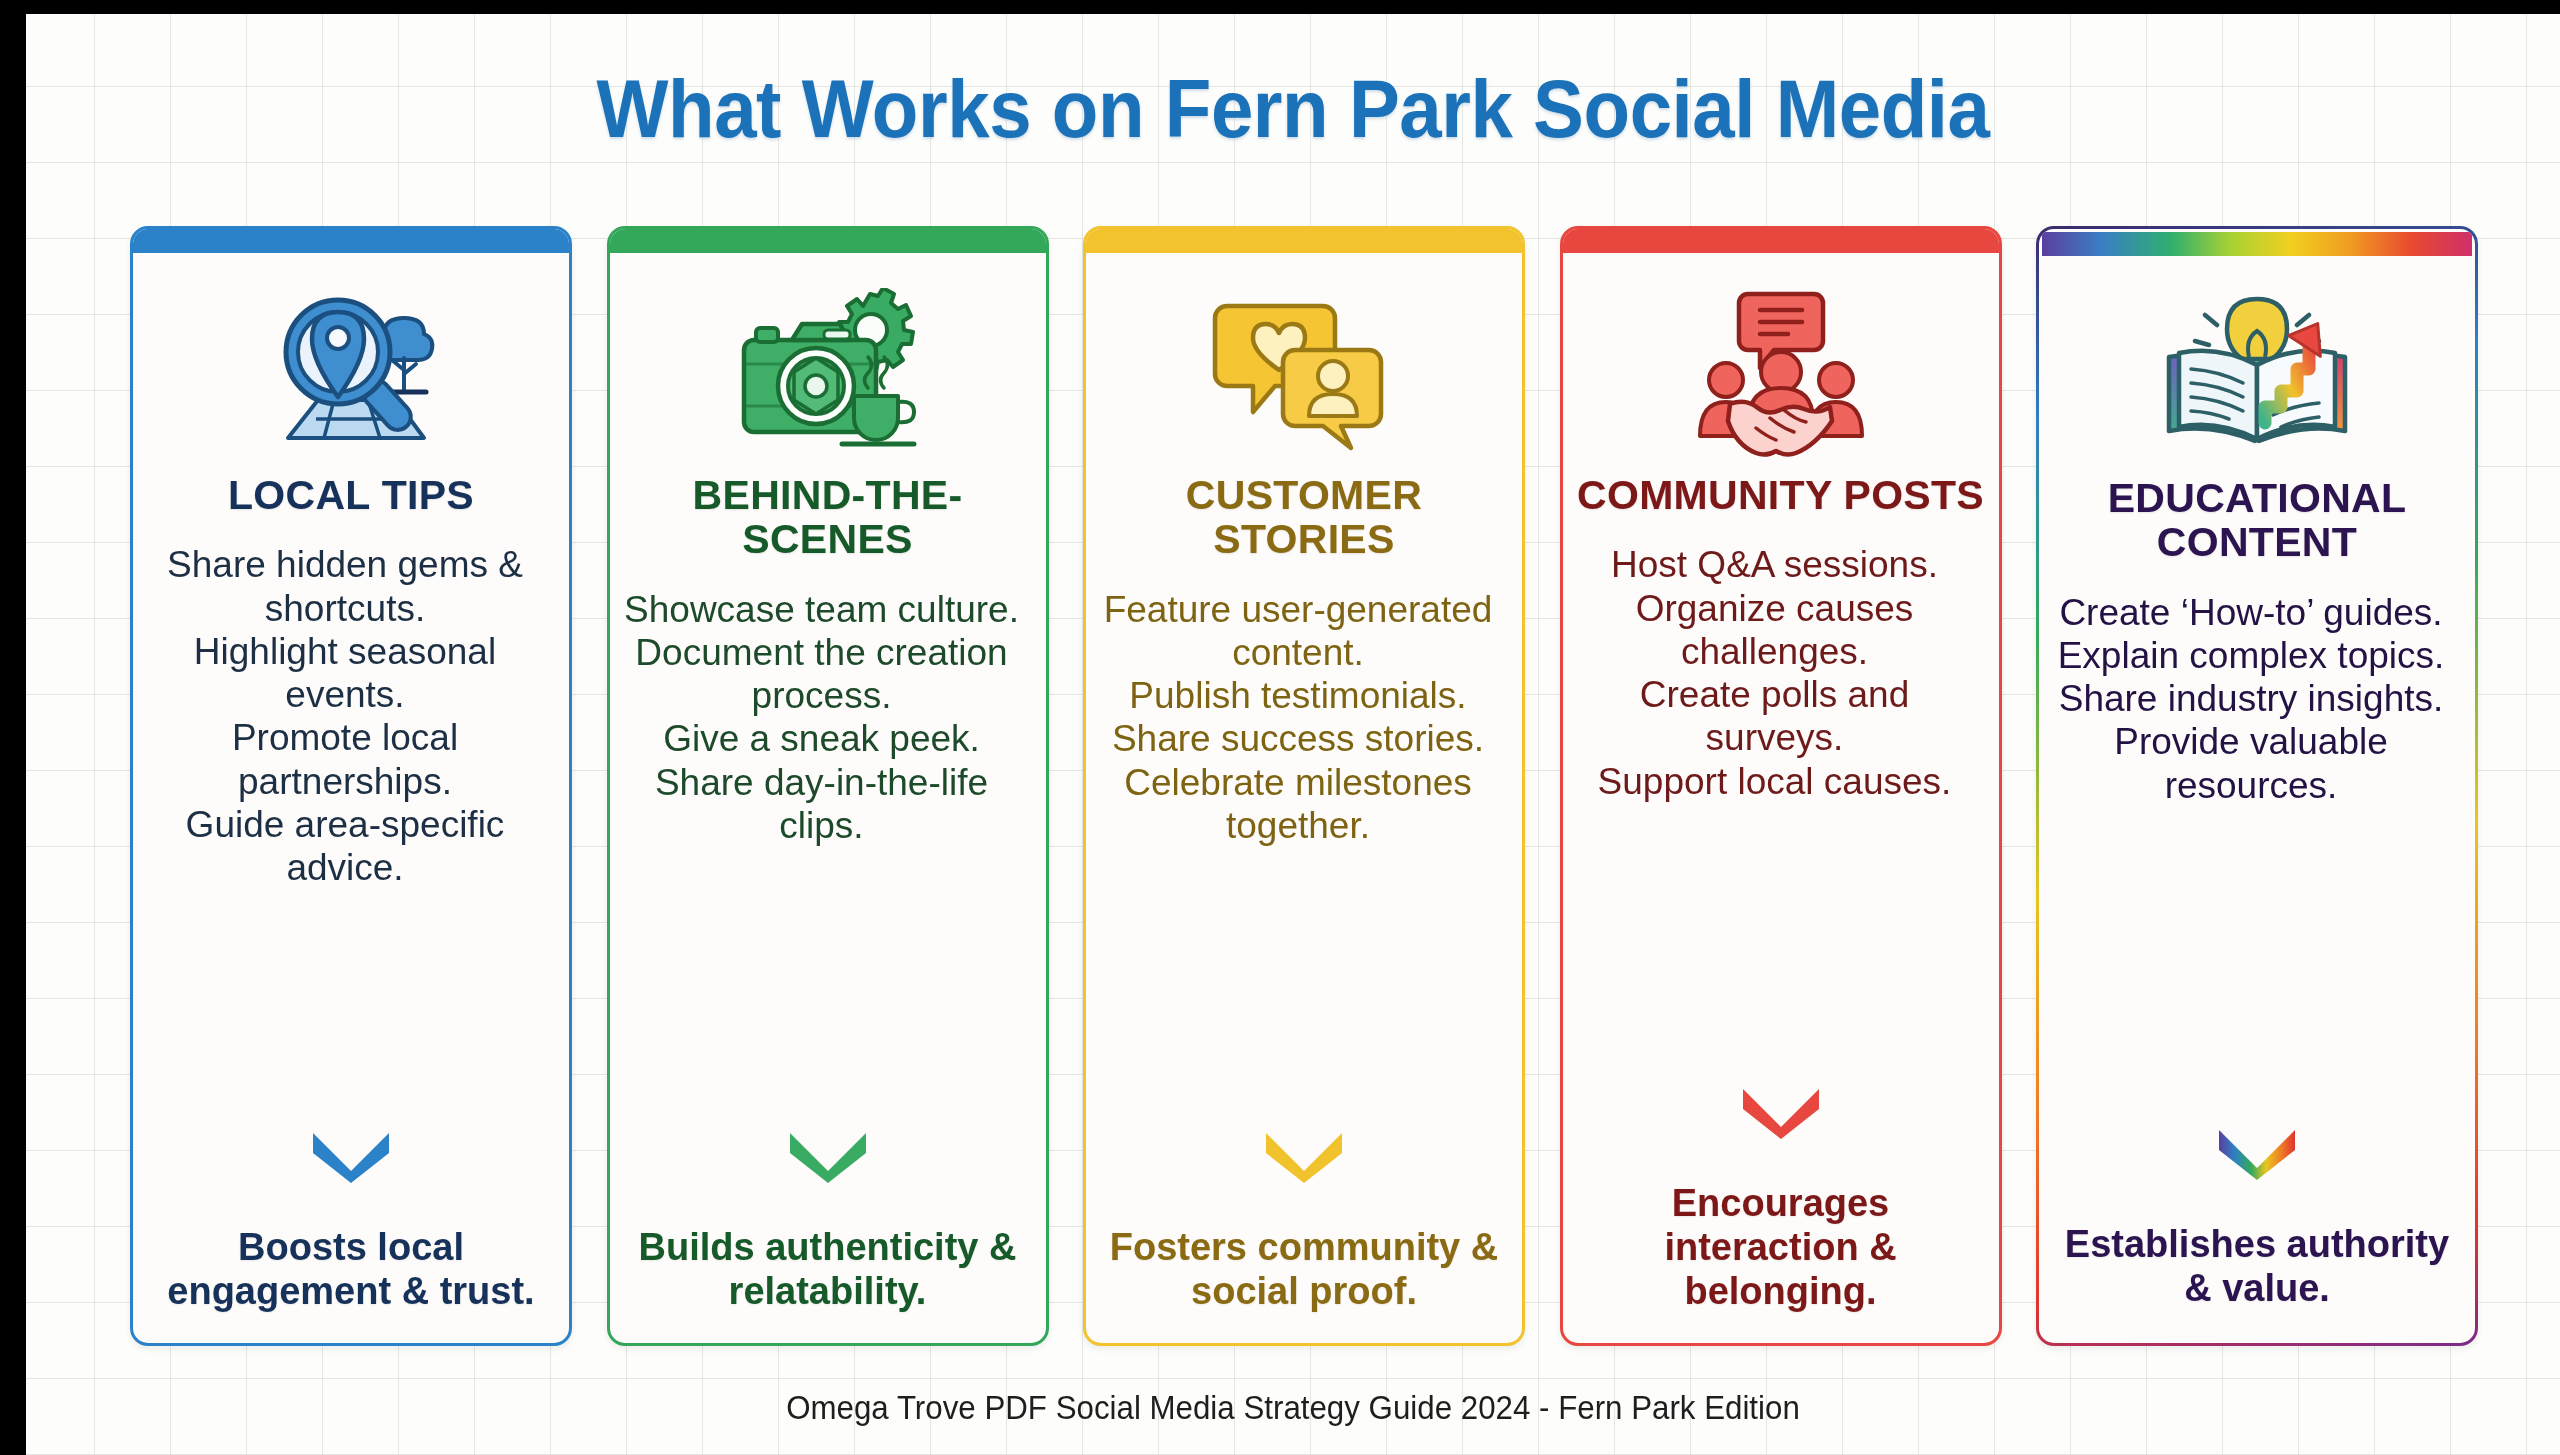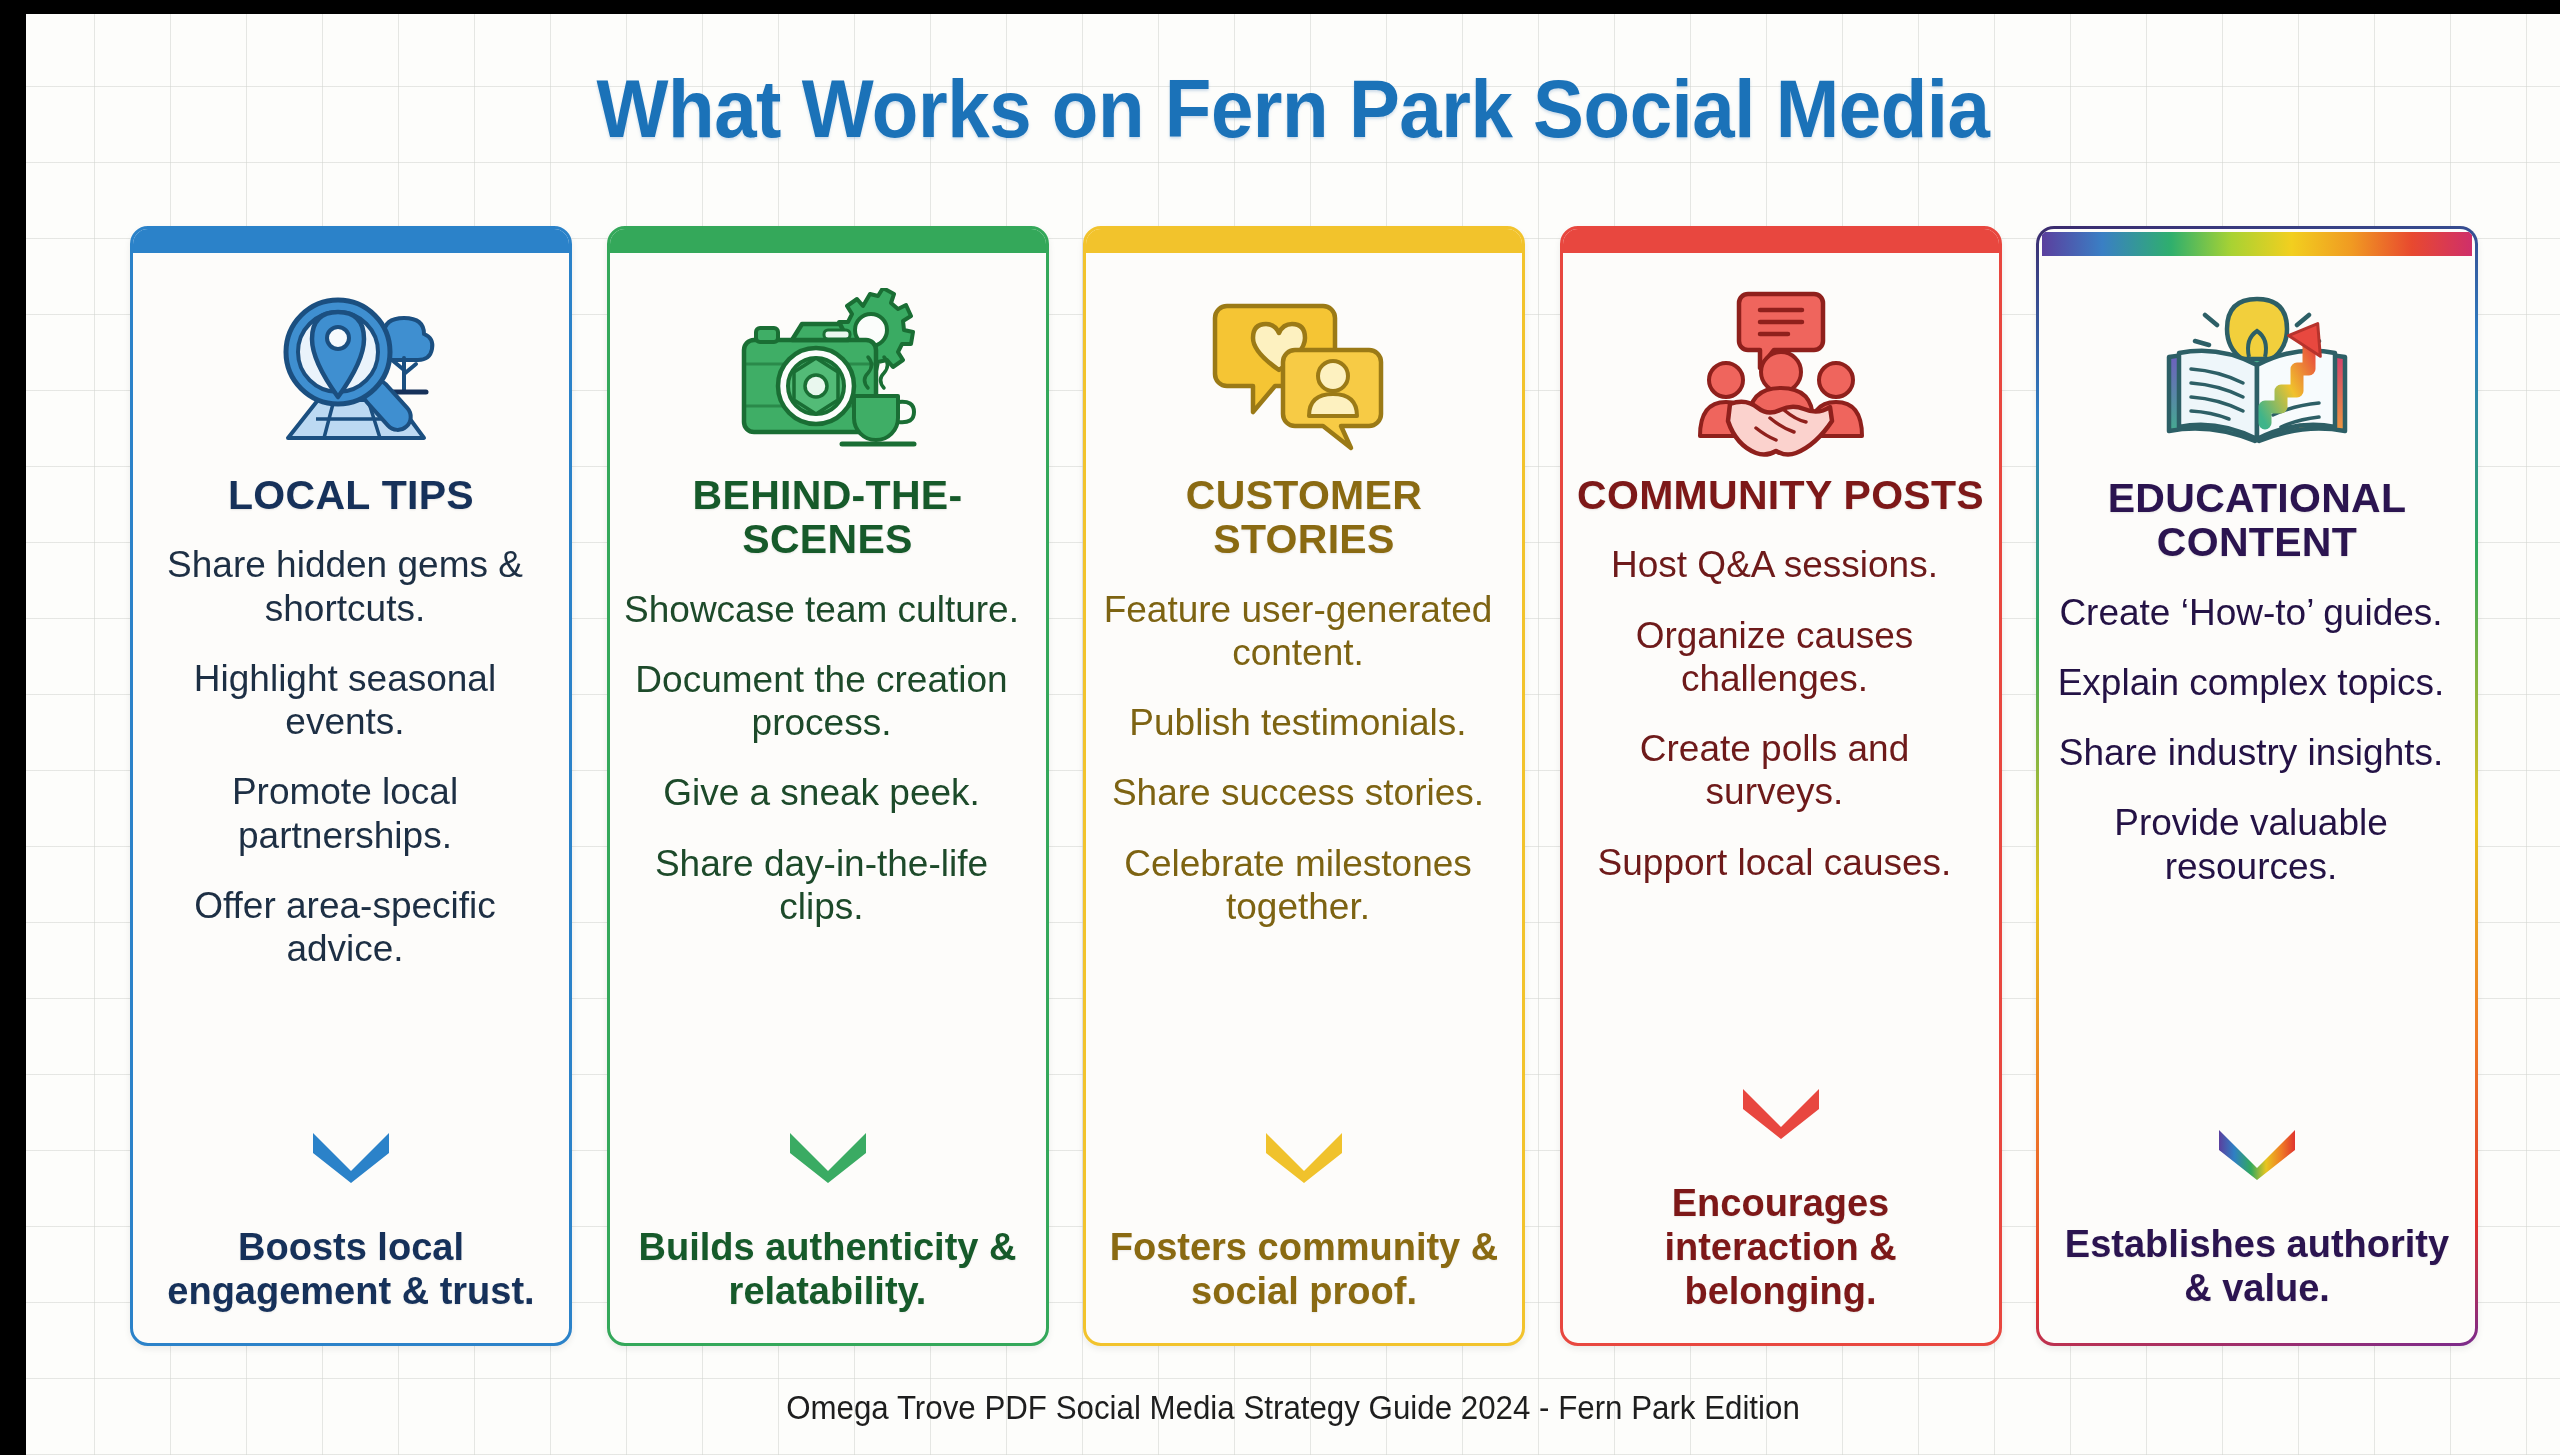--- a/index.html
+++ b/index.html
@@ -115,21 +115,20 @@
   }
 
   
   .bullets {
     flex:1 1 auto;
     width:100%;
     padding:26px 24px 0 12px;
     display:flex;
     flex-direction:column;
     align-items:center;
-    gap:27px;
   }
   .bullet {
     font-size:37px;
     line-height:1.17;
     text-align:center;
     color:var(--body);
   }
 
   
   .chev-wrap {
@@ -193,21 +192,21 @@
 
             <path d="M82 24 q26 0 26 27 q0 22 -26 58 q-26 -36 -26 -58 q0 -27 26 -27 z" fill="#3f8fd0" stroke="#1b4f80" stroke-width="4.5" stroke-linejoin="round"></path>
             <circle cx="82" cy="50" r="11" fill="#f6fafd" stroke="#1b4f80" stroke-width="4"></circle>
           </svg>
         </div>
         <div class="card-heading">LOCAL TIPS</div>
         <div class="bullets">
           <div class="bullet">Share hidden gems &amp; shortcuts.</div>
           <div class="bullet">Highlight seasonal events.</div>
           <div class="bullet">Promote local partnerships.</div>
-          <div class="bullet">Offer area-specific advice.</div>
+          <div class="bullet">Guide area-specific advice.</div>
         </div>
         <div class="chev-wrap">
           <svg width="88" height="56" viewBox="0 0 88 56">
             <path d="M6 6 L44 44 L82 6 L82 26 L44 56 L6 26 Z" fill="#2b82c9"></path>
           </svg>
         </div>
         <div class="conclusion">Boosts local engagement &amp; trust.</div>
       </div>
 
       <div class="card" style="--accent:#34a85a; --head:#165a2a; --body:#1d4a2a;">

